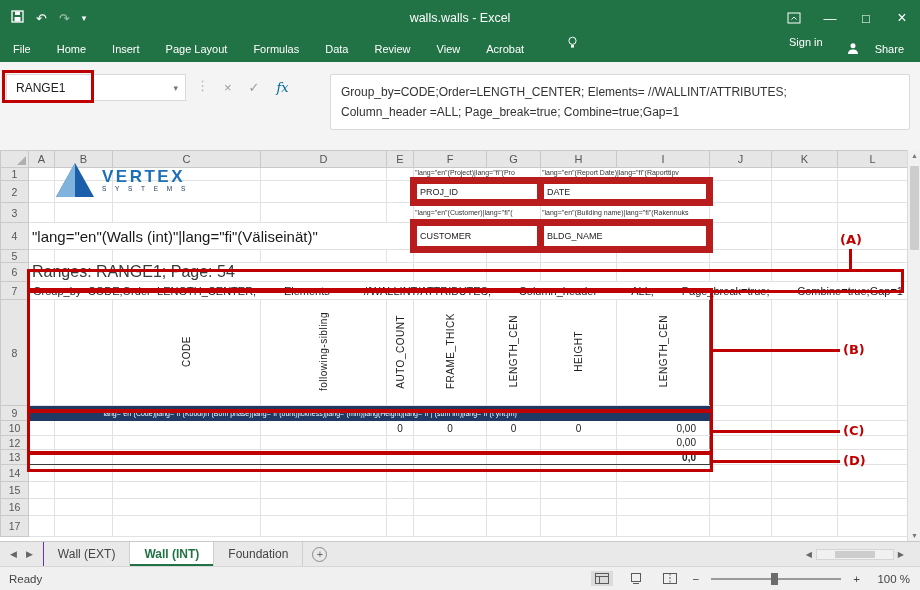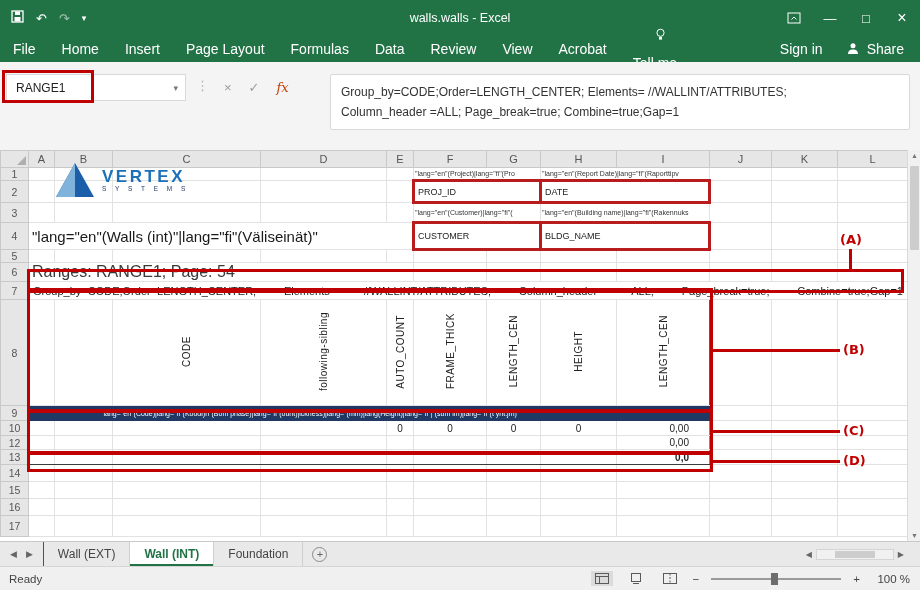--- a/index.html
+++ b/index.html
@@ -12,65 +12,65 @@
               background:#217346; color:#fff; display:flex; align-items:center; }
   .qat { display:flex; align-items:center; gap:12px; padding-left:11px; font-size:13px; z-index:2; }
   .qat span { cursor:default; }
   .dim { opacity:.55; }
   .win-title { position:absolute; left:0; right:0; text-align:center; font-size:12.5px; color:#fff; }
   .winbtns { margin-left:auto; display:flex; height:100%; z-index:2; }
   .winbtn { width:36px; height:100%; display:flex; align-items:center; justify-content:center; font-size:13px; }
 
   
   .ribbontabs { position:absolute; top:36px; left:0; width:920px; height:26px; background:#217346;
-                display:flex; align-items:center; color:#fff; font-size:14px; }
+                display:flex; color:#fff; font-size:11px; }
   .rtab { padding:0 13px; line-height:26px; white-space:nowrap; }
   .tellme { display:flex; align-items:center; gap:11px; padding:0 13px;flex-direction:column; }
   .rspacer { flex:1; }
   .signin { padding:0 14px; }
-  .share { display:flex; align-items:center; gap:8px; padding:0 16px 0 10px; }
+  .share { display:flex; align-items:center; gap:16px; padding:0 16px 0 10px; }
 
   
   .fbar { position:absolute; top:62px; left:0; width:920px; height:88px; background:#F4F4F4; }
   .namebox { position:absolute; left:6px; top:12px; width:180px; height:27px; background:#fff;
              border:1px solid #D9D9D9; display:flex; align-items:center; font-size:12px; color:#222;
              padding-left:9px; }
   .nb-caret { margin-left:auto; padding-right:7px; color:#777; font-size:9px; }
   .fsep { position:absolute; left:196px; top:16px; color:#B0B0B0; font-size:13px; }
   .fbtns { position:absolute; left:224px; top:12px; height:27px; display:flex; gap:17px;
            align-items:center; color:#9a9a9a; font-size:13px; }
-  .fxi { font-family:"DejaVu Serif", serif; font-style:italic; font-size:13px; color:#c2410c; }
+  .fxi { font-family:"DejaVu Serif", serif; font-style:italic; font-size:13px; color:#0369a1; }
   .fbox { position:absolute; left:330px; top:12px; right:10px; height:56px; background:#fff;
           border:1px solid #D9D9D9; border-radius:2px; font-size:12px; color:#333;
           padding:7px 10px; line-height:20px; white-space:nowrap; overflow:hidden; }
 
   
   .gridwrap { position:absolute; top:150px; left:0; width:907px; height:391px; overflow:hidden; background:#fff; }
   table.sheet { border-collapse:collapse; table-layout:fixed; width:907px; }
   .sheet th, .sheet td { border:1px solid #E2E2E2; overflow:hidden; white-space:nowrap;
                          padding:0 2px; font-size:10px; color:#222; vertical-align:middle; }
   .sheet th { background:#E6E6E6; color:#555; font-weight:normal; font-size:11px;
               border:1px solid #C9C9C9; text-align:center; }
   td.rh { background:#E6E6E6; color:#555; border:1px solid #C9C9C9; text-align:center; font-size:10.5px; }
   th.corner { position:relative; }
   .tri { position:absolute; right:2px; bottom:2px; width:0; height:0;
          border-bottom:9px solid #AFAFAF; border-left:9px solid transparent; }
   td.tiny { font-size:7px; color:#333; padding:0 1px; }
   td.lbl { font-size:9px; color:#222; padding:0 3px; }
-  td.bx { border:3px solid #b91c1c; }
+  td.bx { border:7px solid #b91c1c; }
   td.title4 { font-size:15px; color:#1a1a1a; padding-left:3px; }
   td.r6 { font-size:16px; color:#3a3a3a; padding-left:3px; }
   td.r7 { font-size:11px; color:#1a1a1a; padding:0 4px; text-align:justify; text-align-last:justify; }
   td.vh { border-left:1px solid #5a5a5a; border-top:1px solid #5a5a5a; text-align:center; }
   td.vh-r { border-right:1px solid #5a5a5a; }
   .rot { writing-mode:vertical-rl; transform:rotate(180deg); display:inline-block;
          font-size:10px; color:#222; letter-spacing:.5px; max-height:100px; overflow:hidden; }
   td.navy { background:#1F3864; color:#fff; font-size:7px; padding-left:72px; border-color:#1F3864; }
   td.num { text-align:center; font-size:10px; border-left:1px solid #8a8a8a; }
-  td.num-i { text-align:right; padding-right:20px; font-size:10px;
+  td.num-i { text-align:right; padding-right:13px; font-size:10px;
              border-left:1px solid #8a8a8a; border-right:1px solid #8a8a8a; }
   td.tot { border-top:1px solid #3c3c3c; border-bottom:1px solid #3c3c3c; }
   td.toti { font-weight:bold; }
 
   
   .vscroll { position:absolute; left:907px; top:150px; width:13px; height:391px;
              background:#F1F1F1; border-left:1px solid #DADADA; font-size:7px; color:#777; }
   .vs-up { position:absolute; top:2px; left:0; width:13px; text-align:center; }
   .vs-dn { position:absolute; bottom:2px; left:0; width:13px; text-align:center; }
   .vs-thumb { position:absolute; top:16px; left:2px; width:9px; height:84px; background:#CDCDCD; border-radius:1px; }

